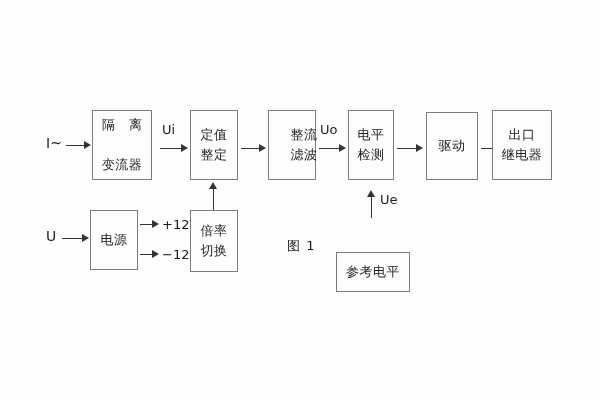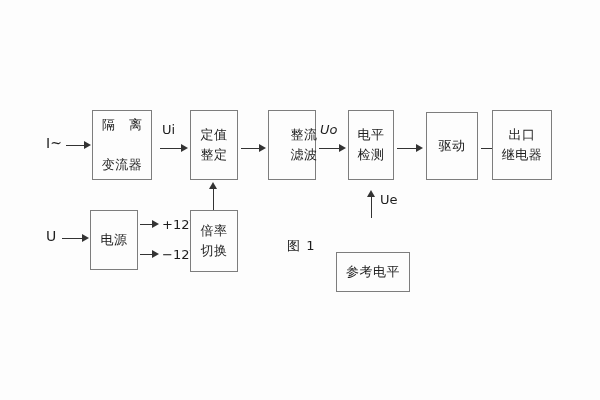--- a/index.html
+++ b/index.html
@@ -114,21 +114,21 @@
   </div>
 
   <div class="hline" style="left:241px; top:148px; width:20px;"></div>
   <div class="arrow-r" style="left:259px; top:144px;"></div>
 
   <div class="box" style="left:268px; top:110px; width:48px; height:70px;padding-left:24px;">
     <span class="ln">整流</span>
     <span class="ln">滤波</span>
   </div>
 
-  <div class="lbl sig" style="left:320px; top:122px;font-style:italic;">Uo</div>
+  <div class="lbl sig" style="left:320px; top:122px;">Uo</div>
   <div class="hline" style="left:319px; top:148px; width:22px;"></div>
   <div class="arrow-r" style="left:339px; top:144px;"></div>
 
   <div class="box" style="left:348px; top:110px; width:46px; height:70px;">
     <span class="ln">电平</span>
     <span class="ln">检测</span>
   </div>
 
   <div class="hline" style="left:397px; top:148px; width:21px;"></div>
   <div class="arrow-r" style="left:416px; top:144px;"></div>

